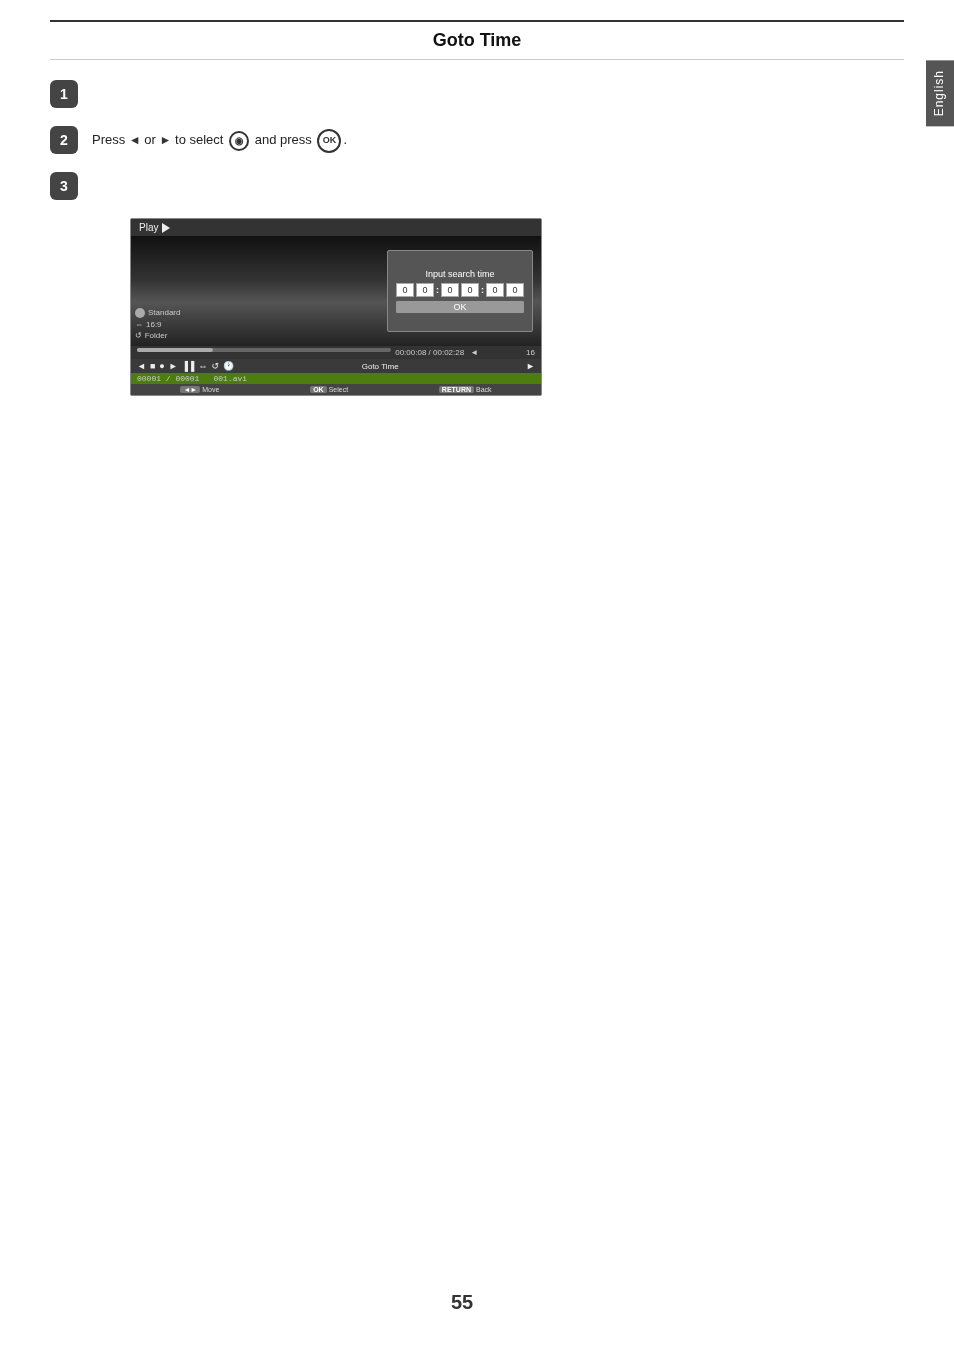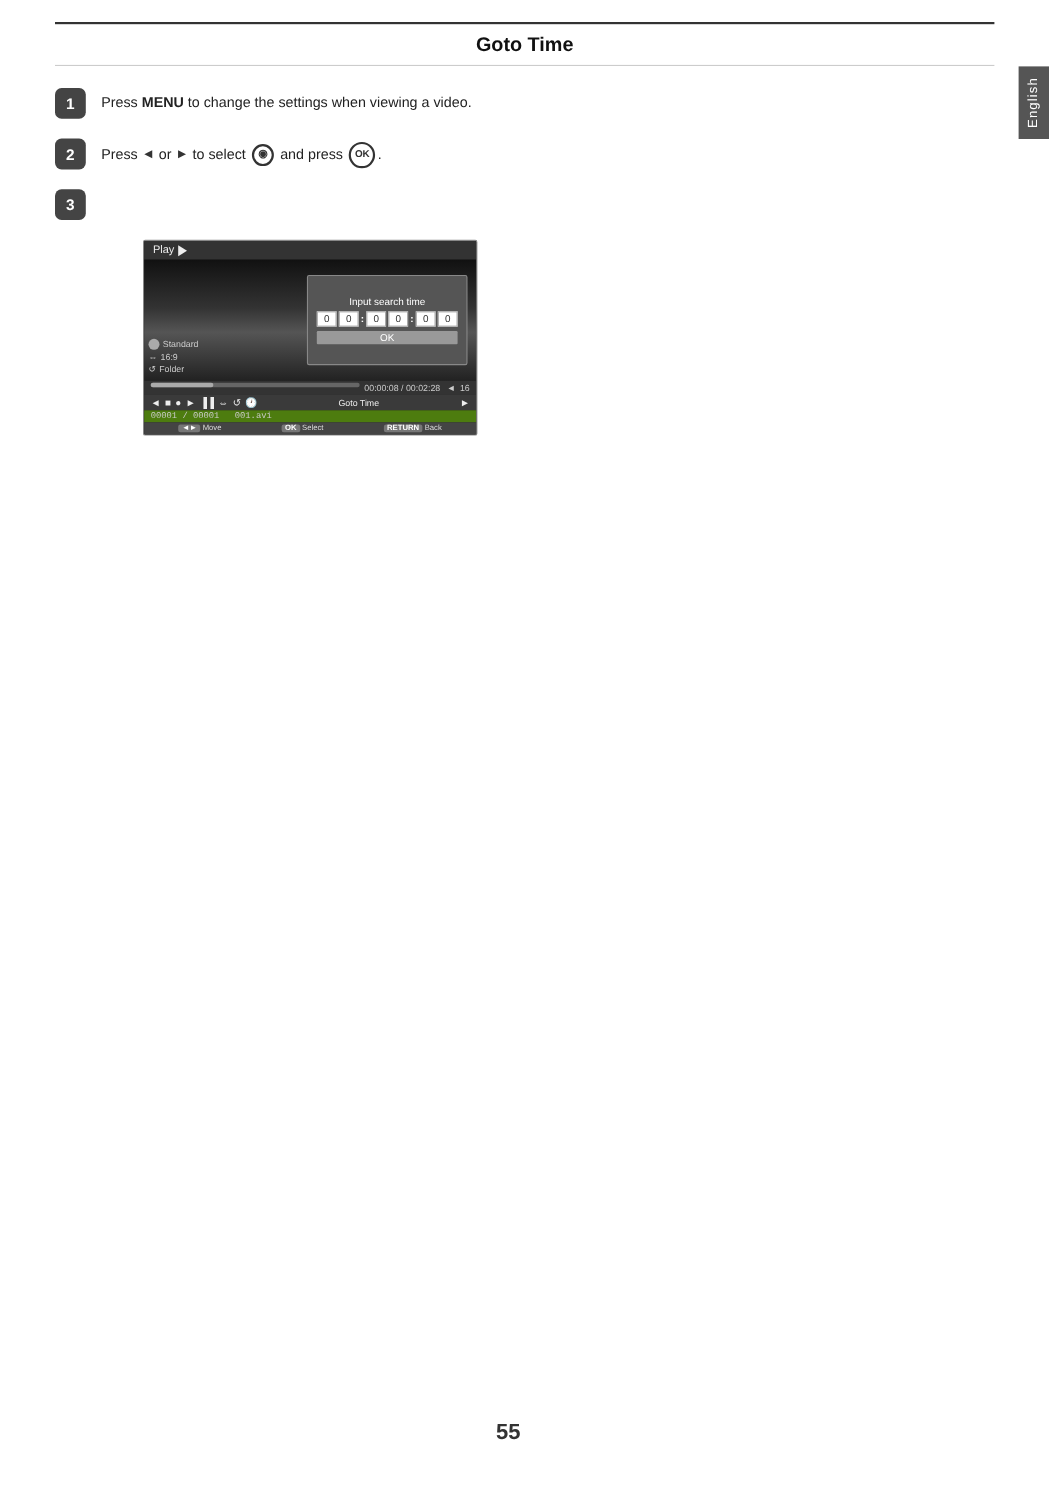--- a/index.html
+++ b/index.html
@@ -123,21 +123,21 @@
       border-radius: 50%;
       font-size: 9px;
       font-weight: bold;
       color: #333;
       vertical-align: middle;
       margin: 0 2px;
     }
 
     
     .player-container {
-      width: 304px;
+      width: 412px;
       margin-left: 80px;
       margin-top: 10px;
       border: 1px solid #888;
       background: #222;
       position: relative;
       border-radius: 2px;
       overflow: hidden;
     }
 
     .player-top-bar {
@@ -287,20 +287,21 @@
 
     .time-text {
       color: #ccc;
       font-size: 8px;
       white-space: nowrap;
     }
 
     .page-num {
       color: #ccc;
       font-size: 8px;
+      margin-left: 44px;
     }
 
     .player-controls-row {
       background: #3a3a3a;
       display: flex;
       align-items: center;
       padding: 2px 6px;
       gap: 4px;
     }
 
@@ -363,23 +364,20 @@
 
 <div class="main-content">
 
   <div class="title-section">
     <h1>Goto Time</h1>
   </div>
 
 
   <div class="step">
     <div class="step-number">1</div>
-    <div class="step-text">
-      Press <span class="bold">MENU</span> to change the settings when viewing a video.
-    </div>
   </div>
 
   <div class="step">
     <div class="step-number">2</div>
     <div class="step-text">
       Press <span class="icon-arrow">◄</span> or <span class="icon-arrow">►</span> to select <span class="icon-circle">◉</span> and press <span class="icon-ok">OK</span>.
     </div>
   </div>
 
   <div class="step">

